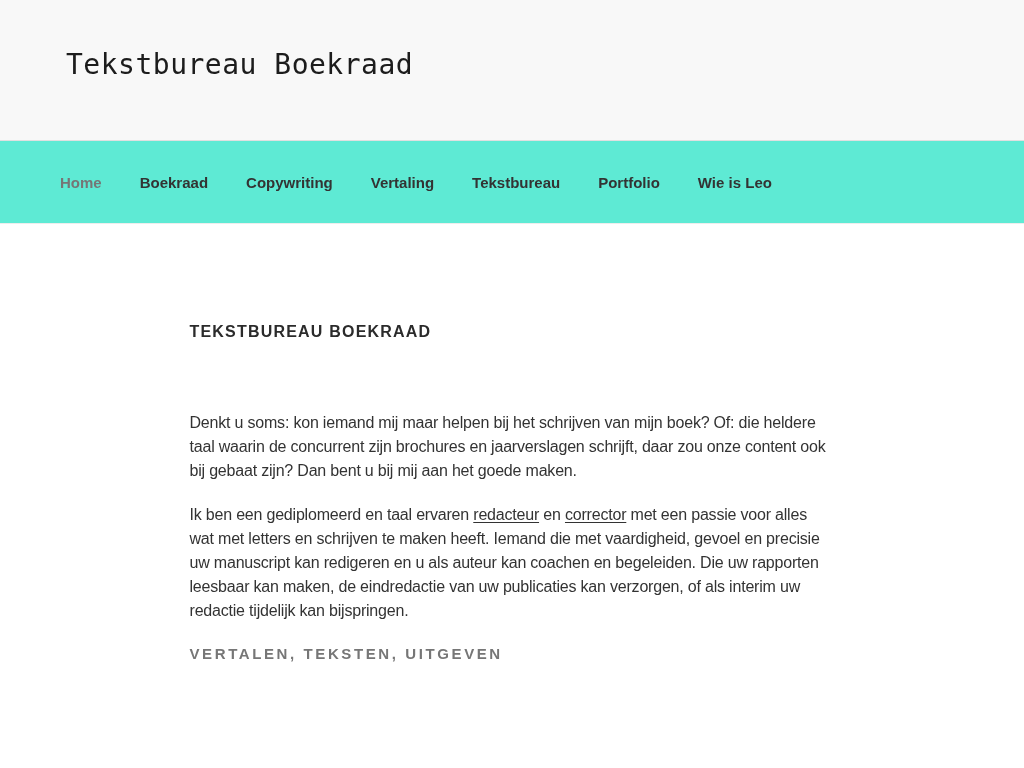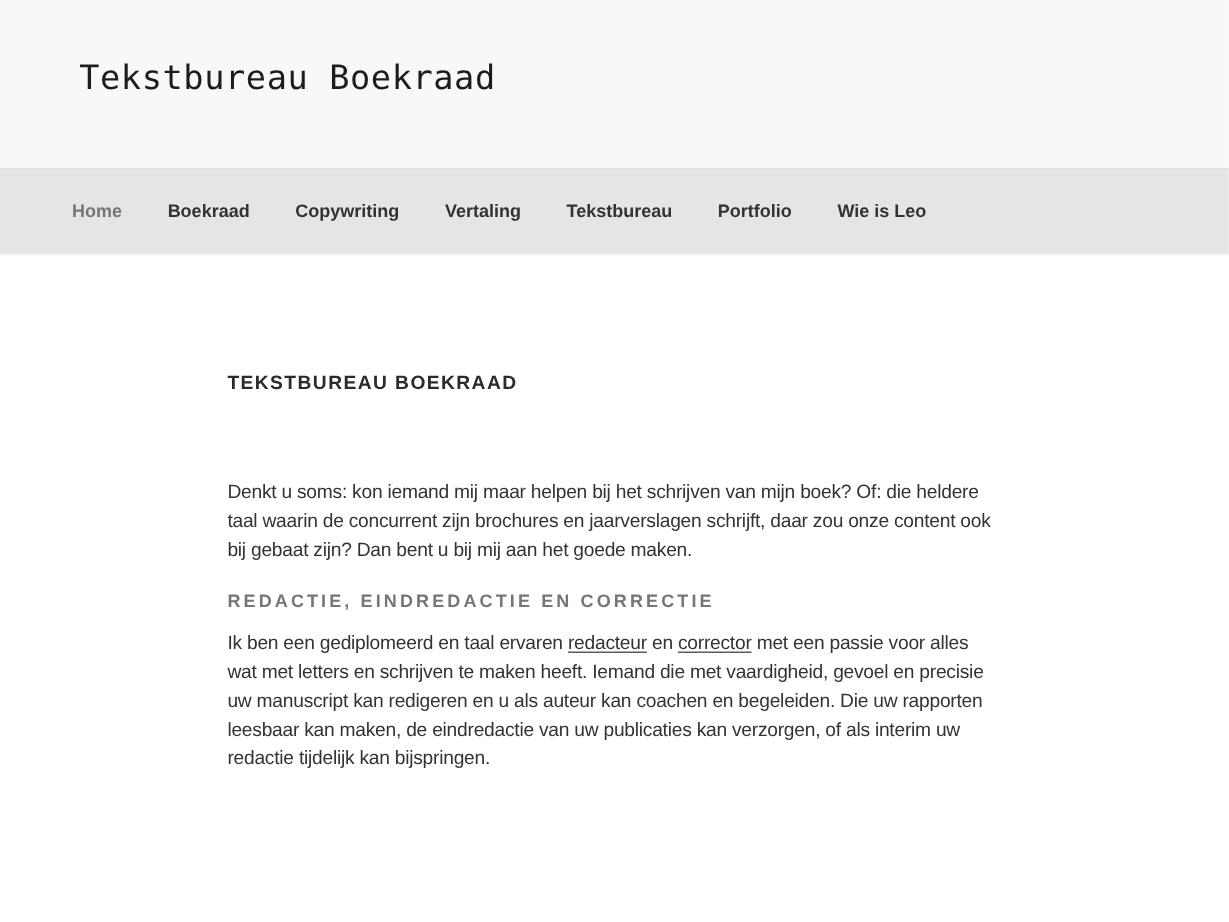--- a/index.html
+++ b/index.html
@@ -24,22 +24,22 @@
     font-family: "DejaVu Sans Mono", monospace;
     font-size: 28px;
     letter-spacing: 0.5px;
     color: #1c1c1c;
     text-decoration: none;
     cursor: pointer;
   }
 
   
   .main-nav {
-    height: 72px;
-    background: #e5e5e5;
+    height: 84px;
+    background: #5eead4;
     border-top: 1px solid #e0e0e0;
     border-bottom: 1px solid #ededed;
     display: flex;
     align-items: center;
     padding: 0 60px;
     box-sizing: border-box;
     gap: 38px;
   }
   .nav-link {
     font-size: 15px;
@@ -111,26 +111,26 @@
   <a class="nav-link">Wie is Leo</a>
 </nav>
 
 <main class="site-content">
   <div class="content-column">
 
     <h1 class="page-title">TEKSTBUREAU BOEKRAAD</h1>
 
     <p class="body-paragraph">Denkt u soms: kon iemand mij maar helpen bij het schrijven van mijn boek? Of: die heldere taal waarin de concurrent zijn brochures en jaarverslagen schrijft, daar zou onze content ook bij gebaat zijn? Dan bent u bij mij aan het goede maken.</p>
 
-    <h2 class="section-heading">REDACTIE, EINDREDACTIE EN CORRECTIE</h2>
 
     <p class="body-paragraph">
       <span>Ik ben een gediplomeerd en taal ervaren</span>
       <a class="text-link">redacteur</a>
       <span>en</span>
       <a class="text-link">corrector</a>
       <span>met een passie voor alles wat met letters en schrijven te maken heeft. Iemand die met vaardigheid, gevoel en precisie uw manuscript kan redigeren en u als auteur kan coachen en begeleiden. Die uw rapporten leesbaar kan maken, de eindredactie van uw publicaties kan verzorgen, of als interim uw redactie tijdelijk kan bijspringen.</span>
     </p>
 
+    <h2 class="section-heading">VERTALEN, TEKSTEN, UITGEVEN</h2>
 
 
   </div>
 </main>
 
 </body></html>

